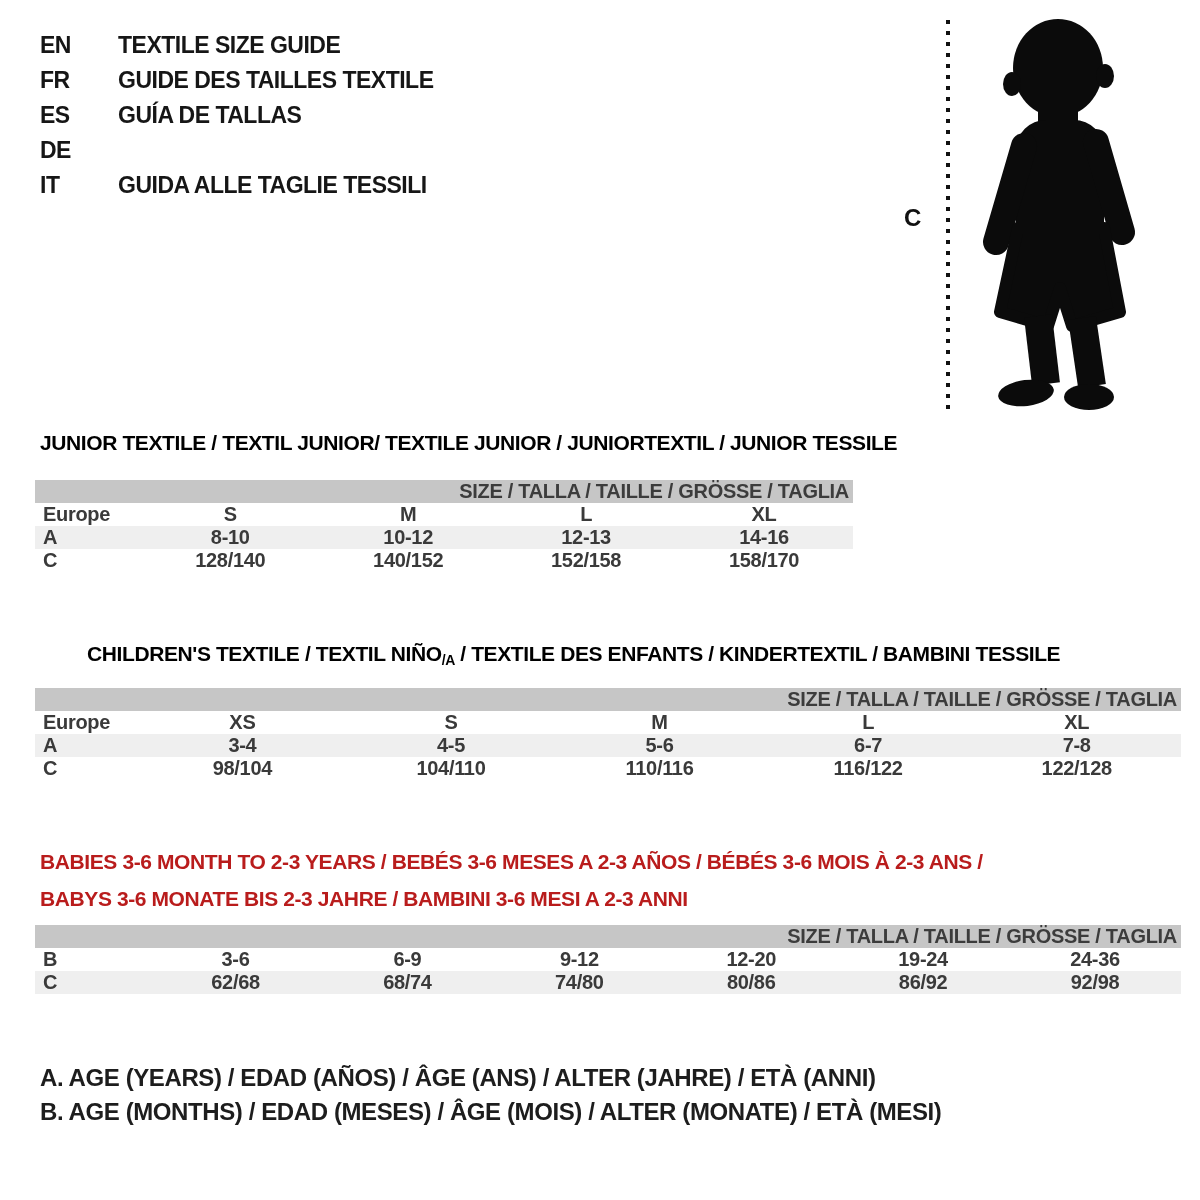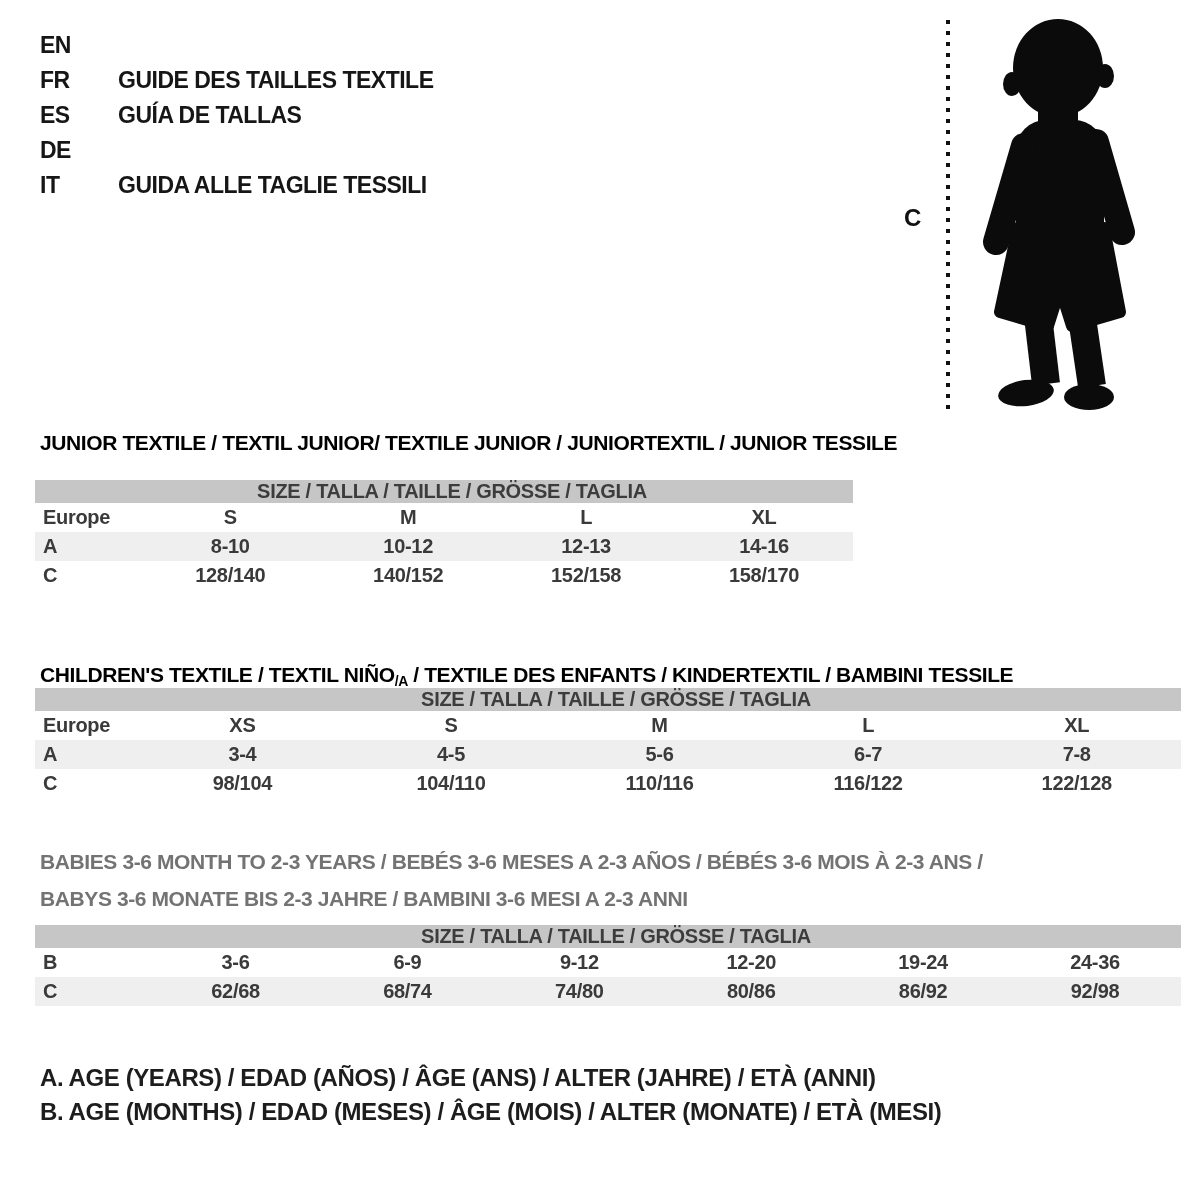--- a/index.html
+++ b/index.html
@@ -16,51 +16,52 @@
   .lang-code { width:78px; }
 
   
   .figure { position:absolute; top:14px; left:900px; width:255px; height:405px; }
   .figure svg { position:absolute; left:0; top:0; }
   .measure-label { position:absolute; left:4px; top:190px; font-weight:bold; font-size:24px; color:#111; }
 
   
   .sec-title { position:absolute; left:40px; font-size:21px; font-weight:bold; letter-spacing:-0.4px; color:#000000; white-space:nowrap; }
   #junior-title { top:431px; }
-  #children-title { top:663px; }
+  #children-title { top:642px;margin-left:47px; }
   .sub-a { font-size:14px; font-weight:bold; vertical-align:-4px; }
-  .babies-title { position:absolute; left:40px; top:843px; font-size:21px; font-weight:bold; letter-spacing:-0.4px; line-height:37px; color:#737373; }
+  .babies-title { position:absolute; left:40px; top:843px; font-size:21px; font-weight:bold; letter-spacing:-0.4px; line-height:37px; color:#b91c1c; }
 
   
   .size-table { position:absolute; left:35px; border-collapse:collapse; table-layout:fixed;
     font-size:20px; font-weight:bold; letter-spacing:-0.3px; color:#3a3a3a; }
   #junior-table   { top:480px; width:818px; }
   #children-table { top:688px; width:1146px; }
   #babies-table   { top:925px; width:1146px; }
-  .size-table td { text-align:center; height:29px; padding:0 4px; overflow:hidden; }
+  .size-table td { text-align:center; height:23px; padding:0 4px; overflow:hidden; }
   .size-table td.lbl { text-align:left; padding-left:8px; }
-  .size-table tr.band td { background:#c6c6c6; height:16px; text-align:center; padding-left:20px; color:#3c3c3c; }
+  .size-table tr.band td { background:#c6c6c6; height:16px; text-align:right; padding-left:20px; color:#3c3c3c; }
   .size-table tr.shade td { background:#efefef; }
   col.lblcol-j { width:13%; }
   col.lblcol-c { width:9%; }
   col.lblcol-b { width:10%; }
 
   
   .legend { position:absolute; left:40px; top:1061px; font-size:24px; font-weight:bold;
     letter-spacing:-0.4px; line-height:34px; color:#1d1d1d; }
   .legend div { white-space:nowrap; }
 </style>
 </head>
 <body>
 
 <div class="page">
 
   <div class="langs">
     <div class="lang-row">
       <span class="lang-code">EN</span>
+      <span class="lang-text">TEXTILE SIZE GUIDE</span>
     </div>
     <div class="lang-row">
       <span class="lang-code">FR</span>
       <span class="lang-text">GUIDE DES TAILLES TEXTILE</span>
     </div>
     <div class="lang-row">
       <span class="lang-code">ES</span>
       <span class="lang-text">GUÍA DE TALLAS</span>
     </div>
     <div class="lang-row">

